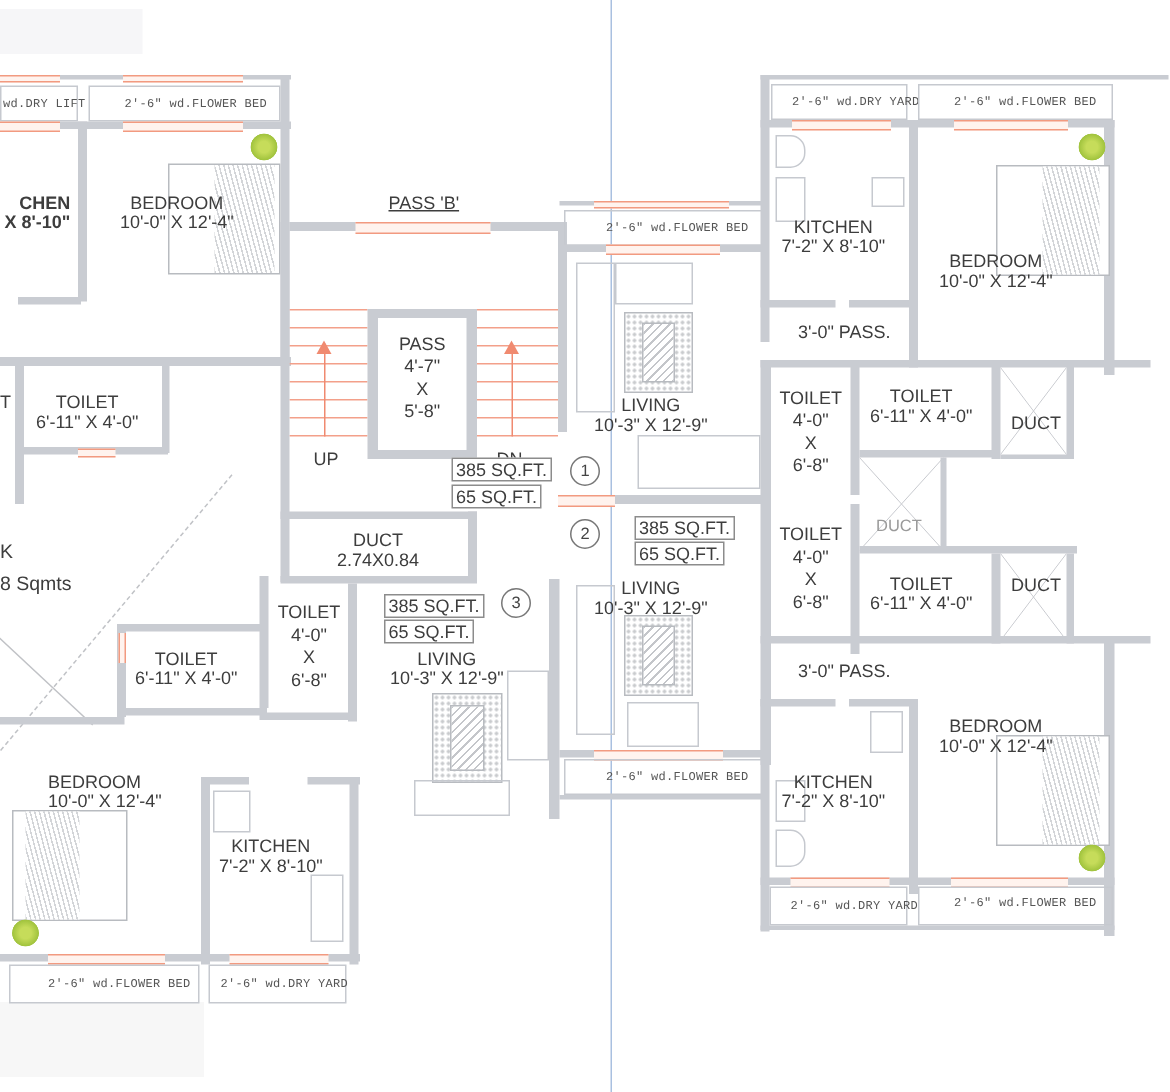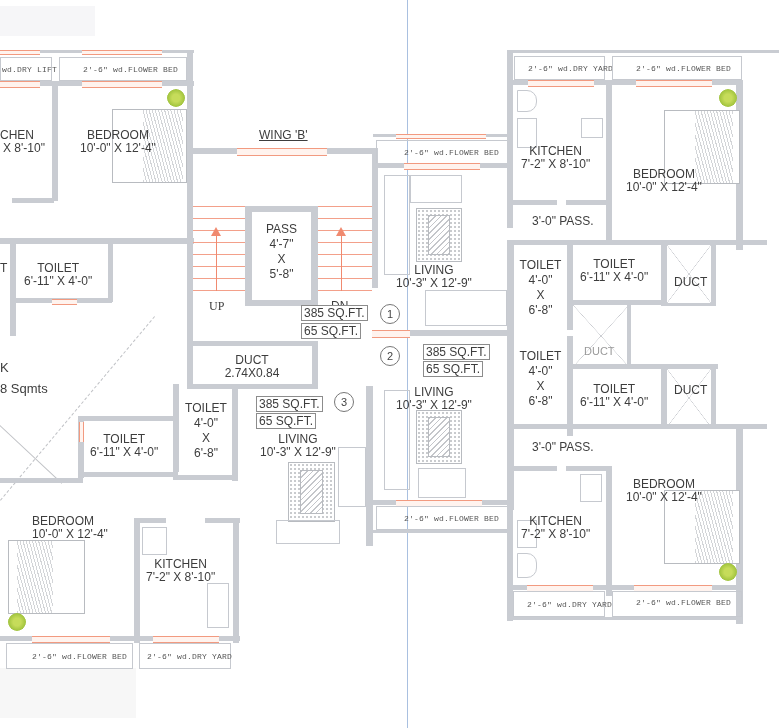--- a/index.html
+++ b/index.html
@@ -52,21 +52,21 @@
     <div class="lbl-sm" style="left:83px; top:65px;">2'-6" wd.FLOWER BED</div>
     <div class="wall" style="left:0; top:81px; width:194px; height:5px;"></div>
     <div class="win" style="left:0; top:81px; width:40px; height:5px;"></div>
     <div class="win" style="left:82px; top:81px; width:80px; height:5px;"></div>
 
     <div class="wall" style="left:187px; top:50px; width:6px; height:194px;"></div>
     <div class="wall" style="left:52px; top:81px; width:6px; height:120px;"></div>
     <div class="wall" style="left:12px; top:198px; width:42px; height:5px;"></div>
     <div class="wall" style="left:0; top:238px; width:194px; height:6px;"></div>
 
-    <div class="label" style="left:0; top:129px; text-align:left;">
+    <div class="label" style="left:0; top:129px; text-align:right;font-weight:bold;">
       <div>CHEN</div>
       <div style="padding-left:3px;">X 8'-10"</div>
     </div>
     <div class="bed" style="left:112px; top:109px; width:73px; height:72px;">
       <div class="cover" style="left:30px; width:40px;"></div>
     </div>
     <div class="plant" style="left:167px; top:89px;"></div>
     <div class="label" style="left:80px; top:129px;">
       <div>BEDROOM</div>
       <div>10'-0" X 12'-4"</div>
@@ -83,21 +83,21 @@
       <div>TOILET</div>
       <div>6'-11" X 4'-0"</div>
     </div>
     <div class="dash" style="left:0; top:500px; width:240px; transform:rotate(-50deg);"></div>
     <div class="dash" style="left:0; top:425px; width:85px; transform:rotate(43deg); border-top-style:solid;"></div>
     <div class="label" style="left:0; top:361px; text-align:left; font-size:13px;">K</div>
     <div class="label" style="left:0; top:382px; text-align:left; font-size:13px;">8 Sqmts</div>
   </div>
 
   <div>
-    <div class="label" style="left:259px; top:129px; text-decoration:underline;">WING 'B'</div>
+    <div class="label" style="left:259px; top:129px; text-decoration:underline;">PASS 'B'</div>
     <div class="wall" style="left:193px; top:148px; width:185px; height:6px;"></div>
     <div class="win" style="left:237px; top:148px; width:90px; height:6px;"></div>
     <div class="wall" style="left:372px; top:148px; width:6px; height:140px;"></div>
 
     <div>
       <div class="step" style="left:193px; top:206px; width:52px;"></div>
       <div class="step" style="left:193px; top:218px; width:52px;"></div>
       <div class="step" style="left:193px; top:230px; width:52px;"></div>
       <div class="step" style="left:193px; top:242px; width:52px;"></div>
       <div class="step" style="left:193px; top:254px; width:52px;"></div>
@@ -110,21 +110,21 @@
       <div class="step" style="left:318px; top:218px; width:54px;"></div>
       <div class="step" style="left:318px; top:230px; width:54px;"></div>
       <div class="step" style="left:318px; top:242px; width:54px;"></div>
       <div class="step" style="left:318px; top:254px; width:54px;"></div>
       <div class="step" style="left:318px; top:266px; width:54px;"></div>
       <div class="step" style="left:318px; top:278px; width:54px;"></div>
       <div class="step" style="left:318px; top:290px; width:54px;"></div>
     </div>
     <div class="arrow" style="left:216px; top:229px; height:62px;"></div>
     <div class="arrow" style="left:341px; top:229px; height:62px;"></div>
-    <div class="label" style="left:209px; top:300px;font-family:Liberation Serif, serif;">UP</div>
+    <div class="label" style="left:209px; top:300px;">UP</div>
     <div class="label" style="left:331px; top:300px;">DN</div>
 
     <div class="wall" style="left:245px; top:206px; width:73px; height:100px;"></div>
     <div style="position:absolute; left:252px; top:212px; width:59px; height:88px; background:#fff;"></div>
     <div class="label" style="left:253px; top:222px; width:57px; line-height:15px;">
       <div>PASS</div>
       <div>4'-7"</div>
       <div>X</div>
       <div>5'-8"</div>
     </div>

